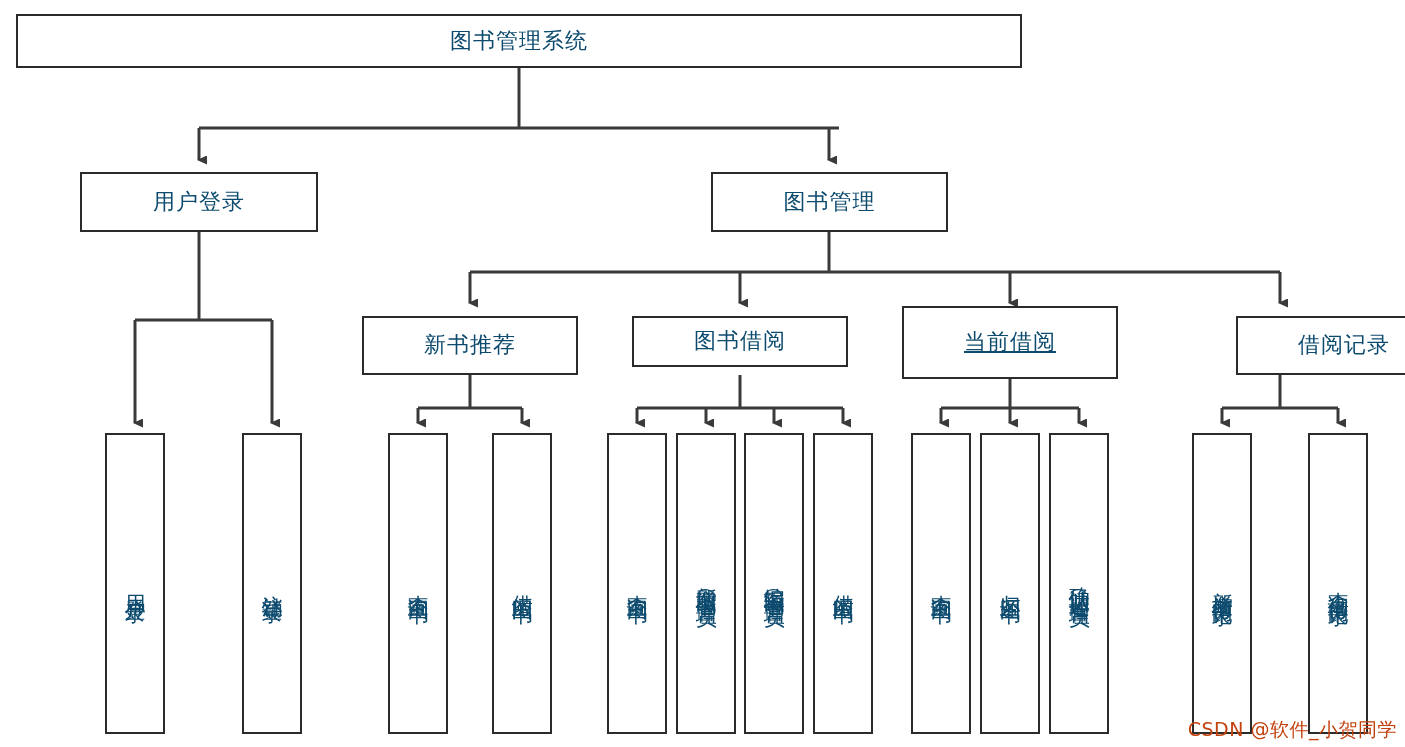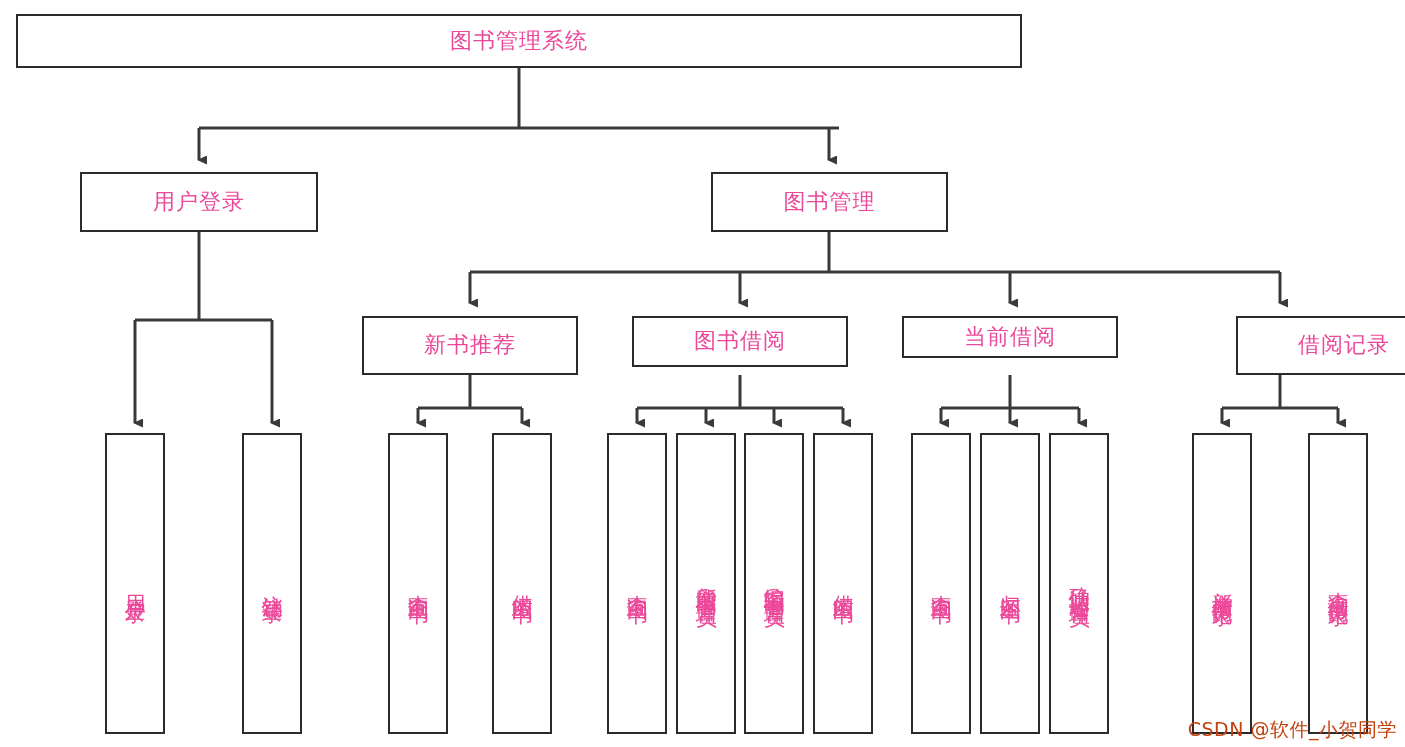--- a/index.html
+++ b/index.html
@@ -26,21 +26,21 @@
     height: 747px;
   }
   .node {
     position: absolute;
     box-sizing: border-box;
     border: 2px solid #2b2b2b;
     background: #ffffff;
     display: flex;
     align-items: center;
     justify-content: center;
-    color: #ec4899;
+    color: #0c4a6e;
   }
   .node-h {
     font-size: 22px;
     line-height: 1.1;
     letter-spacing: 1px;
     white-space: nowrap;
   }
   .node-v {
     font-size: 21px;
     letter-spacing: 2px;
@@ -128,21 +128,21 @@
   <div class="node node-h" style="left:711px; top:172px; width:237px; height:60px;">
     <span>图书管理</span>
   </div>
 
   <div class="node node-h" style="left:362px; top:316px; width:216px; height:59px;">
     <span>新书推荐</span>
   </div>
   <div class="node node-h" style="left:632px; top:316px; width:216px; height:51px;">
     <span>图书借阅</span>
   </div>
-  <div class="node node-h" style="left:902px; top:316px; width:216px; height:42px;">
+  <div class="node node-h" style="left:902px; top:306px; width:216px; height:73px;text-decoration:underline;">
     <span>当前借阅</span>
   </div>
   <div class="node node-h" style="left:1236px; top:316px; width:216px; height:59px;">
     <span>借阅记录</span>
   </div>
 
   <div class="node node-v" style="left:105px; top:433px; width:60px; height:301px;">
     <span class="vlabel">用户登录</span>
   </div>
   <div class="node node-v" style="left:242px; top:433px; width:60px; height:301px;">

